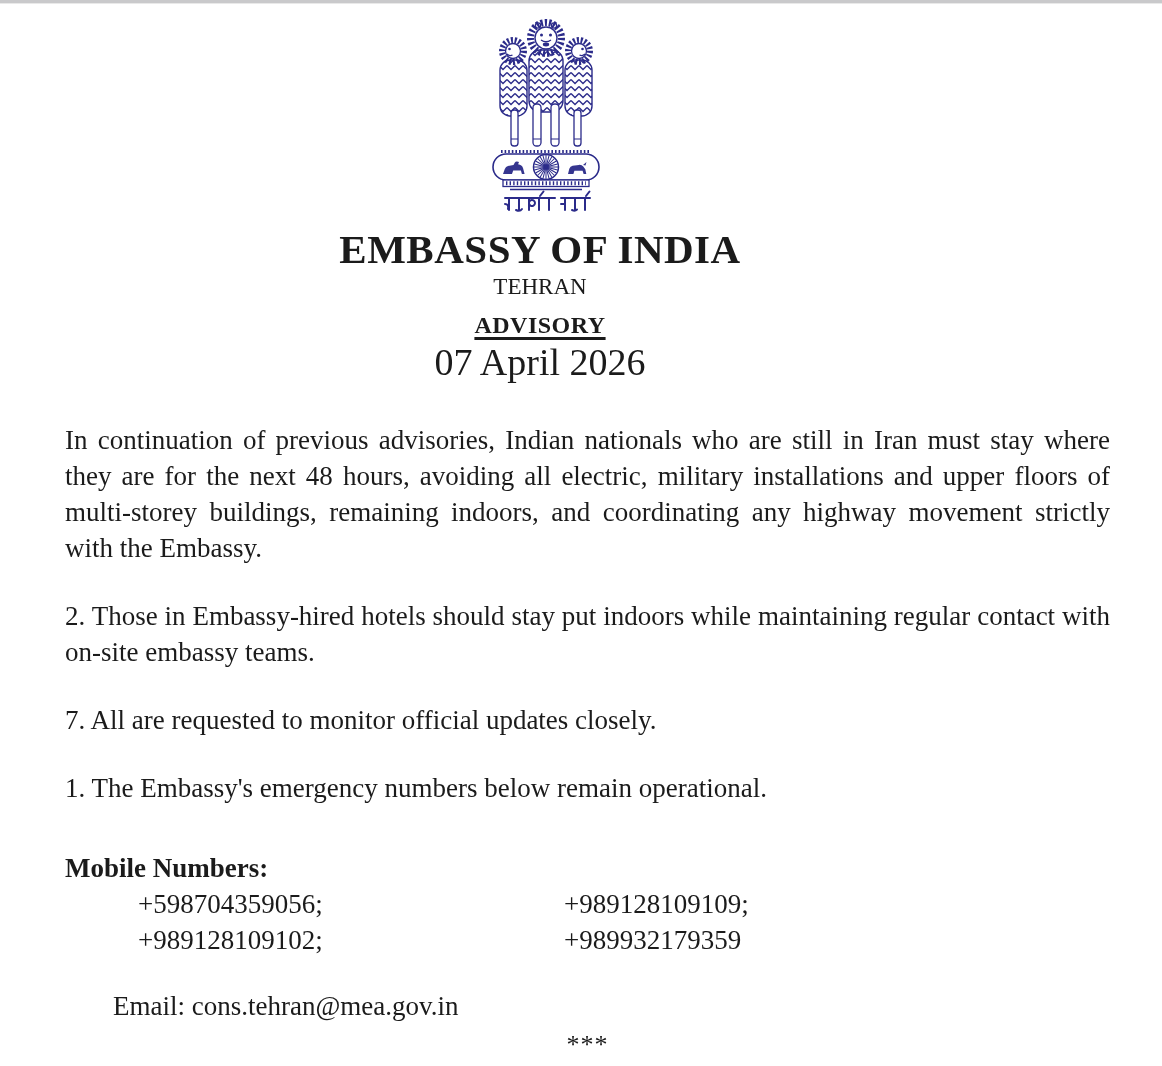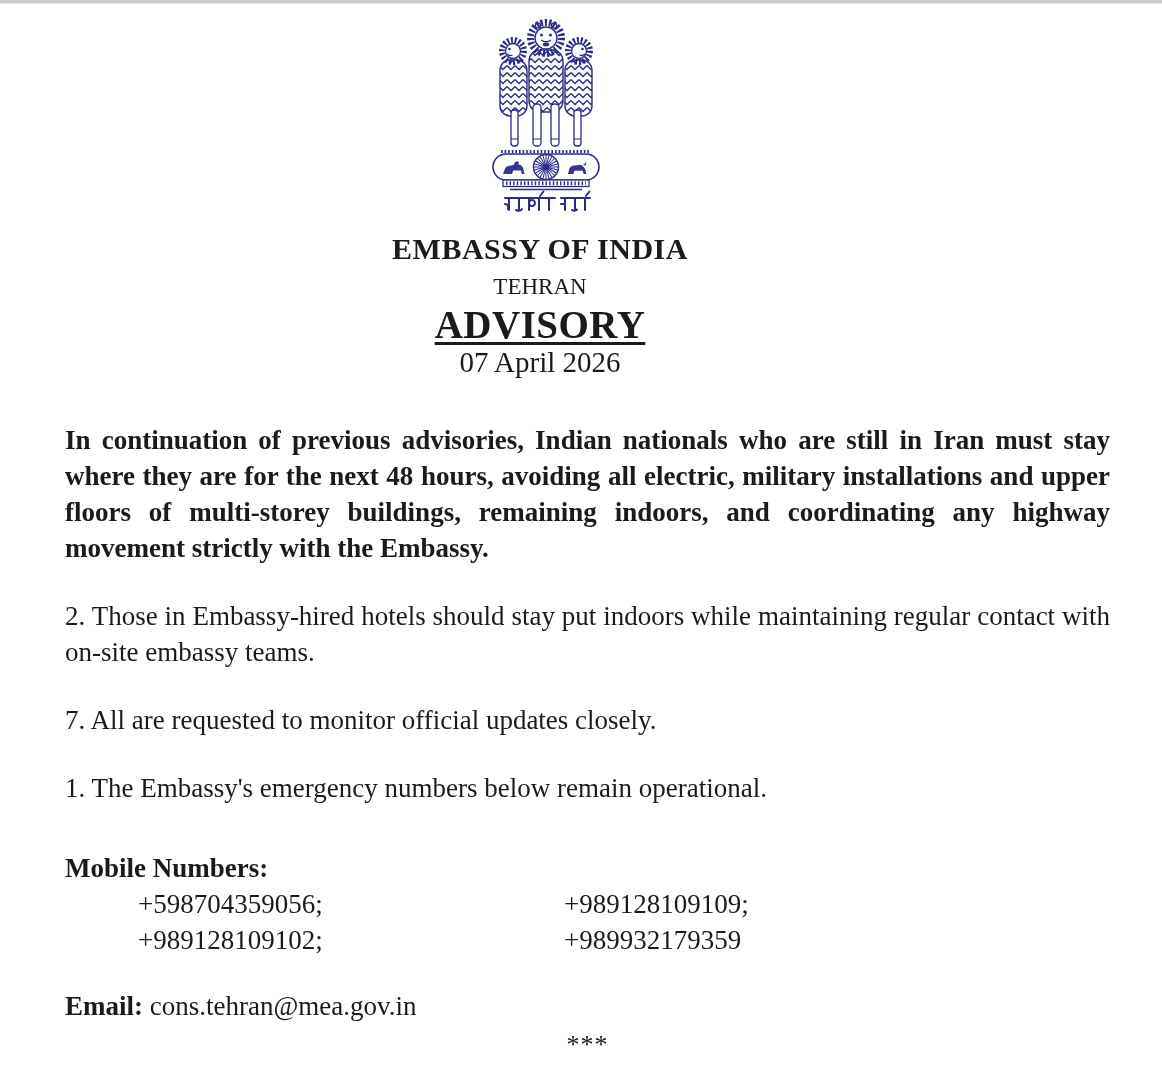--- a/index.html
+++ b/index.html
@@ -33,65 +33,65 @@
     clip: rect(0 0 0 0);
     white-space: nowrap;
   }
   
   .header-block {
     width: 1080px;
     text-align: center;
   }
   .org {
     margin-top: 18px;
-    font-size: 30px;
+    font-size: 41px;
     line-height: 34px;
     font-weight: bold;
     letter-spacing: 0.5px;
   }
   .city {
     margin-top: 6px;
     font-size: 23px;
     line-height: 30px;
   }
   .doc-type {
     margin-top: 4px;
-    font-size: 39px;
+    font-size: 24px;
     line-height: 38px;
     font-weight: bold;
     text-decoration: underline;
     text-decoration-thickness: 2.5px;
     text-underline-offset: 4px;
     letter-spacing: 0.5px;
   }
   .date-line {
-    font-size: 29px;
+    font-size: 38px;
     line-height: 36px;
   }
   .content {
     margin: 0 52px 0 65px;
     font-size: 27px;
     line-height: 36px;
   }
   .content p.para {
     text-align: justify;
     margin: 0 0 32px 0;
   }
-  .content p.para:first-child { margin-top: 42px; font-weight: bold; }
+  .content p.para:first-child { margin-top: 42px; }
   .mobile-label {
     margin-top: 44px;
     font-weight: bold;
   }
   .num-row .c1 {
     display: inline-block;
     margin-left: 73px;
     width: 426px;
   }
   .email-line { margin-top: 30px; }
-  .email-label { font-weight: bold; }
+  .email-label { font-weight: normal; margin-left: 48px; }
   .end-mark {
     margin-top: 8px;
     text-align: center;
     font-size: 26px;
     line-height: 26px;
     letter-spacing: 1px;
   }
 </style>
 </head>
 <body>

